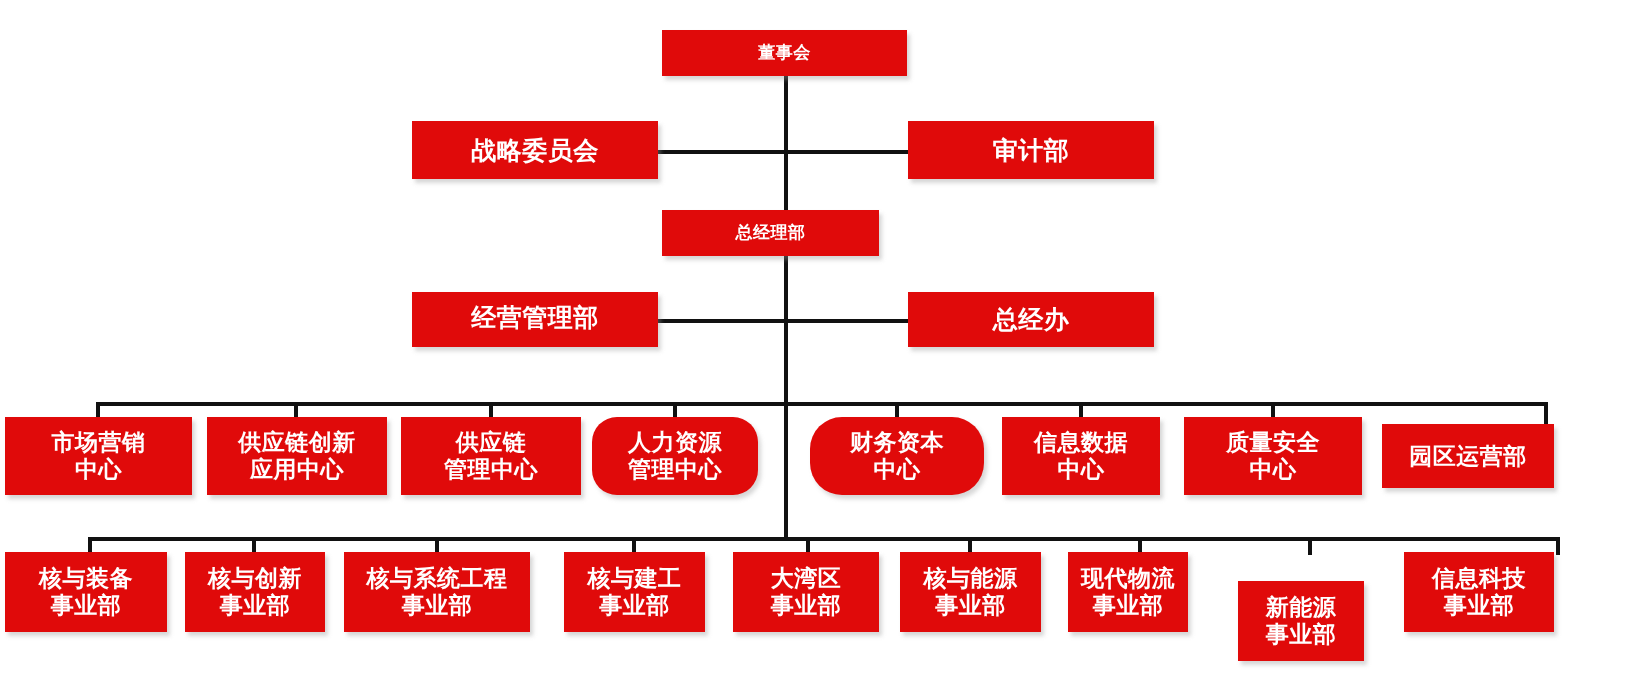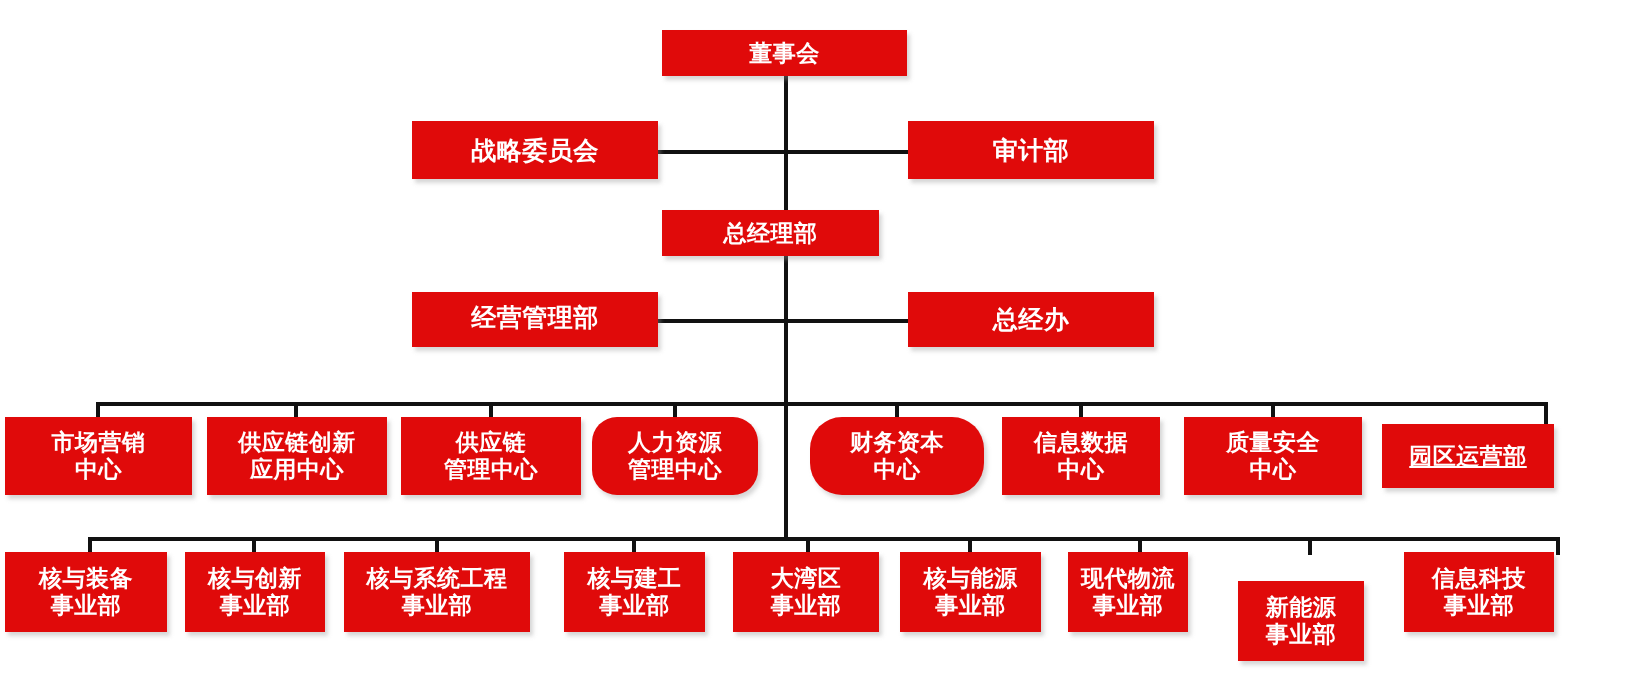--- a/index.html
+++ b/index.html
@@ -29,21 +29,21 @@
     text-align: center;
     font-weight: bold;
     line-height: 1.16;
     letter-spacing: 0.5px;
     box-sizing: border-box;
     box-shadow: 3px 4px 4px rgba(150,150,150,0.38);
     z-index: 3;
     white-space: pre-line;
     padding: 0 4px;
   }
-  .node.lvl-top   { font-size: 23px; }
+  .node.lvl-top   { font-size: 17px; }
   .node.lvl-mid   { font-size: 25px; }
   .node.lvl-center{ font-size: 23px; }
   .node.lvl-unit  { font-size: 23px; }
 
   
   .conn {
     position: absolute;
     background: #111111;
     z-index: 1;
   }
@@ -106,21 +106,21 @@
       <div class="node lvl-center" style="left: 401px; top: 417px; width: 180px; height: 78px;">供应链
 管理中心</div>
       <div class="node lvl-center" style="left: 592px; top: 417px; width: 166px; height: 78px; border-radius: 25px;">人力资源
 管理中心</div>
       <div class="node lvl-center" style="left: 810px; top: 417px; width: 174px; height: 78px; border-radius: 32px;">财务资本
 中心</div>
       <div class="node lvl-center" style="left: 1002px; top: 417px; width: 158px; height: 78px;">信息数据
 中心</div>
       <div class="node lvl-center" style="left: 1184px; top: 417px; width: 178px; height: 78px;">质量安全
 中心</div>
-      <div class="node lvl-center" style="left: 1382px; top: 424px; width: 172px; height: 64px; text-decoration: underline;">园区运营部</div>
+      <div class="node lvl-center" style="left: 1382px; top: 424px; width: 172px; height: 64px;">园区运营部</div>
     </div>
 
   <div id="divisions-layer">
       <div class="node lvl-unit" style="left: 5px; top: 552px; width: 162px; height: 80px;">核与装备
 事业部</div>
       <div class="node lvl-unit" style="left: 185px; top: 552px; width: 140px; height: 80px;">核与创新
 事业部</div>
       <div class="node lvl-unit" style="left: 344px; top: 552px; width: 186px; height: 80px;">核与系统工程
 事业部</div>
       <div class="node lvl-unit" style="left: 564px; top: 552px; width: 141px; height: 80px;">核与建工

